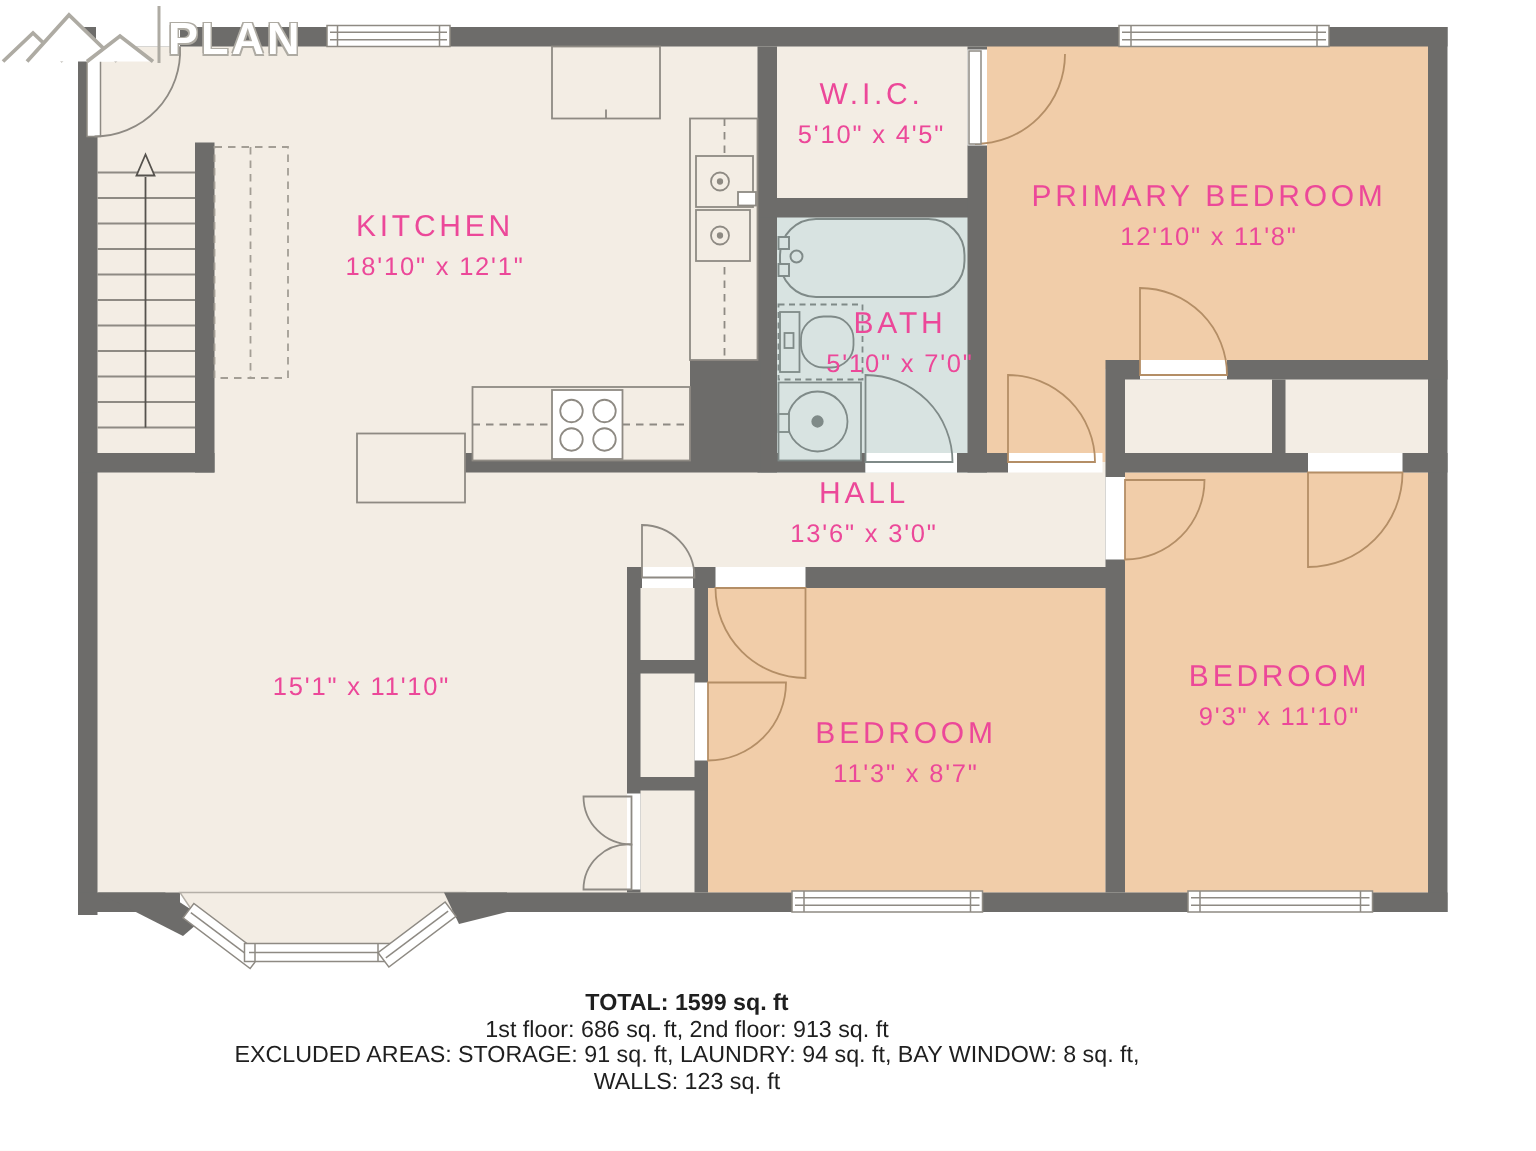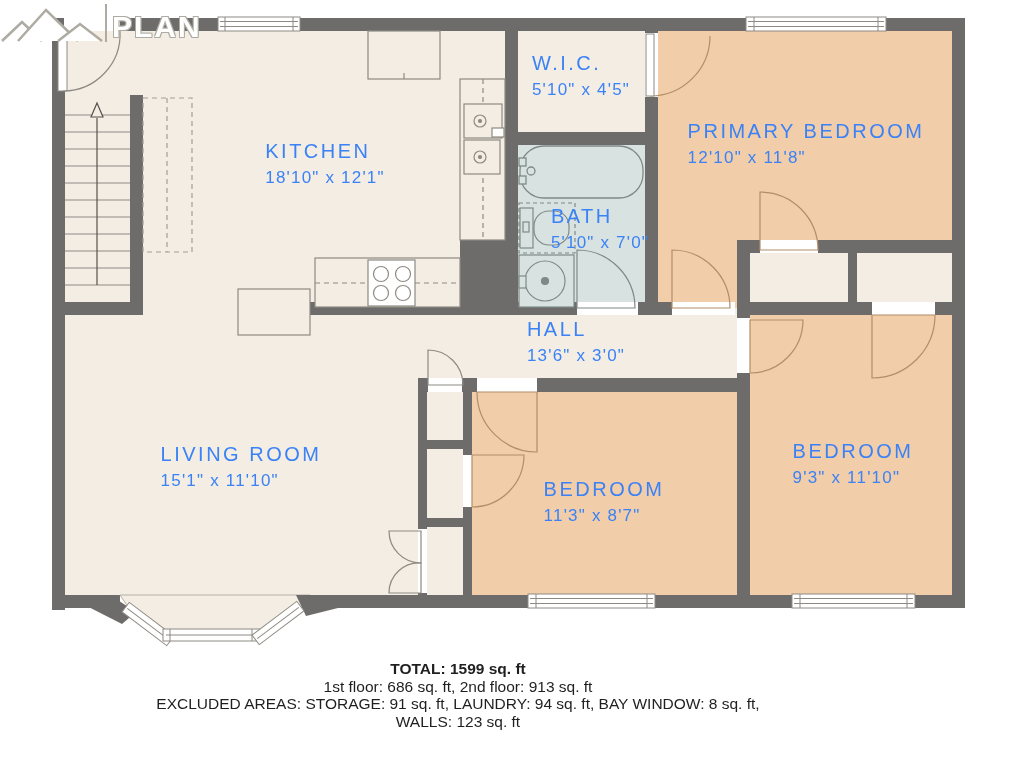--- a/index.html
+++ b/index.html
@@ -1,21 +1,21 @@
 <!DOCTYPE html>
 <html><head>
 <meta charset="utf-8">
 <style>
   html,body{margin:0;padding:0;background:#fff;width:1024px;height:767px;
     font-family:"Liberation Sans",sans-serif;position:relative;overflow:hidden;}
   #stage{position:absolute;left:0;top:0;width:1024px;height:767px;background:#fff;}
   .room{position:absolute;}
   .wall{position:absolute;background:#6d6c6a;}
-  .room-label{position:absolute;transform:translateX(-50%);
-    color:#3b82f6;white-space:nowrap;}
+  .room-label{position:absolute;transform:translateX(-50%);text-align:center;
+    color:#ec4899;white-space:nowrap;}
   .rname{font-size:20px;letter-spacing:2.5px;}
   .rdims{font-size:17px;letter-spacing:1.2px;margin-top:5px;}
   #logo{position:absolute;left:0;top:0;width:260px;height:70px;}
   .logo-text{position:absolute;color:#fff;font-weight:bold;
     text-shadow:-1px -1px 0 #aeaba3,1px -1px 0 #aeaba3,-1px 1px 0 #aeaba3,1px 1px 0 #aeaba3;}
   #ppmls{left:112px;top:10px;font-size:30px;letter-spacing:2px;}
   #copyright{left:4px;top:36px;font-size:22px;letter-spacing:1px;opacity:.9;}
   #summary{position:absolute;left:0;top:660px;width:916px;text-align:center;
     color:#1f1f1f;font-size:15.5px;line-height:17.5px;}
   #summary .tot{font-weight:bold;}
@@ -209,42 +209,41 @@
         <line x1="170" y1="629" x2="170" y2="641"></line>
           <line x1="252" y1="629" x2="252" y2="641"></line>
         <g transform="translate(278,623) rotate(-37)">
           <rect x="-28" y="-6" width="56" height="12" fill="#fff"></rect>
           <line x1="-26" y1="0" x2="26" y2="0"></line>
         </g>
       </g>
     </g>
   </svg>
 
-  <div class="room-label" style="left:290px;top:140px;margin-left:35px;">
+  <div class="room-label" style="left:290px;top:140px;">
     <div class="rname">KITCHEN</div>
     <div class="rdims">18'10" x 12'1"</div>
   </div>
   <div class="room-label" style="left:581px;top:52px;">
     <div class="rname">W.I.C.</div>
     <div class="rdims">5'10" x 4'5"</div>
   </div>
   <div class="room-label" style="left:600px;top:205px;">
     <div class="rname">BATH</div>
     <div class="rdims">5'10" x 7'0"</div>
   </div>
   <div class="room-label" style="left:806px;top:120px;">
     <div class="rname">PRIMARY BEDROOM</div>
     <div class="rdims">12'10" x 11'8"</div>
   </div>
   <div class="room-label" style="left:576px;top:318px;">
     <div class="rname">HALL</div>
     <div class="rdims">13'6" x 3'0"</div>
   </div>
   <div class="room-label" style="left:241px;top:443px;">
-    <div class="rname">LIVING ROOM</div>
     <div class="rdims">15'1" x 11'10"</div>
   </div>
   <div class="room-label" style="left:604px;top:478px;">
     <div class="rname">BEDROOM</div>
     <div class="rdims">11'3" x 8'7"</div>
   </div>
   <div class="room-label" style="left:853px;top:440px;">
     <div class="rname">BEDROOM</div>
     <div class="rdims">9'3" x 11'10"</div>
   </div>

